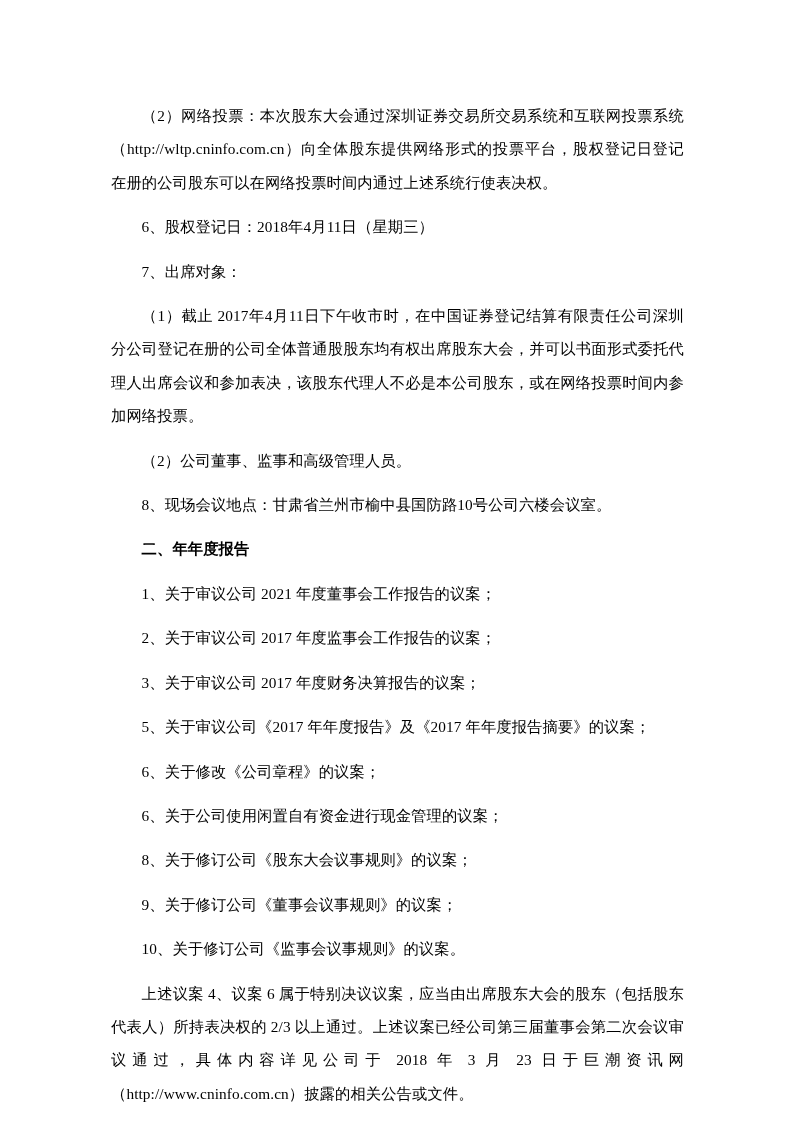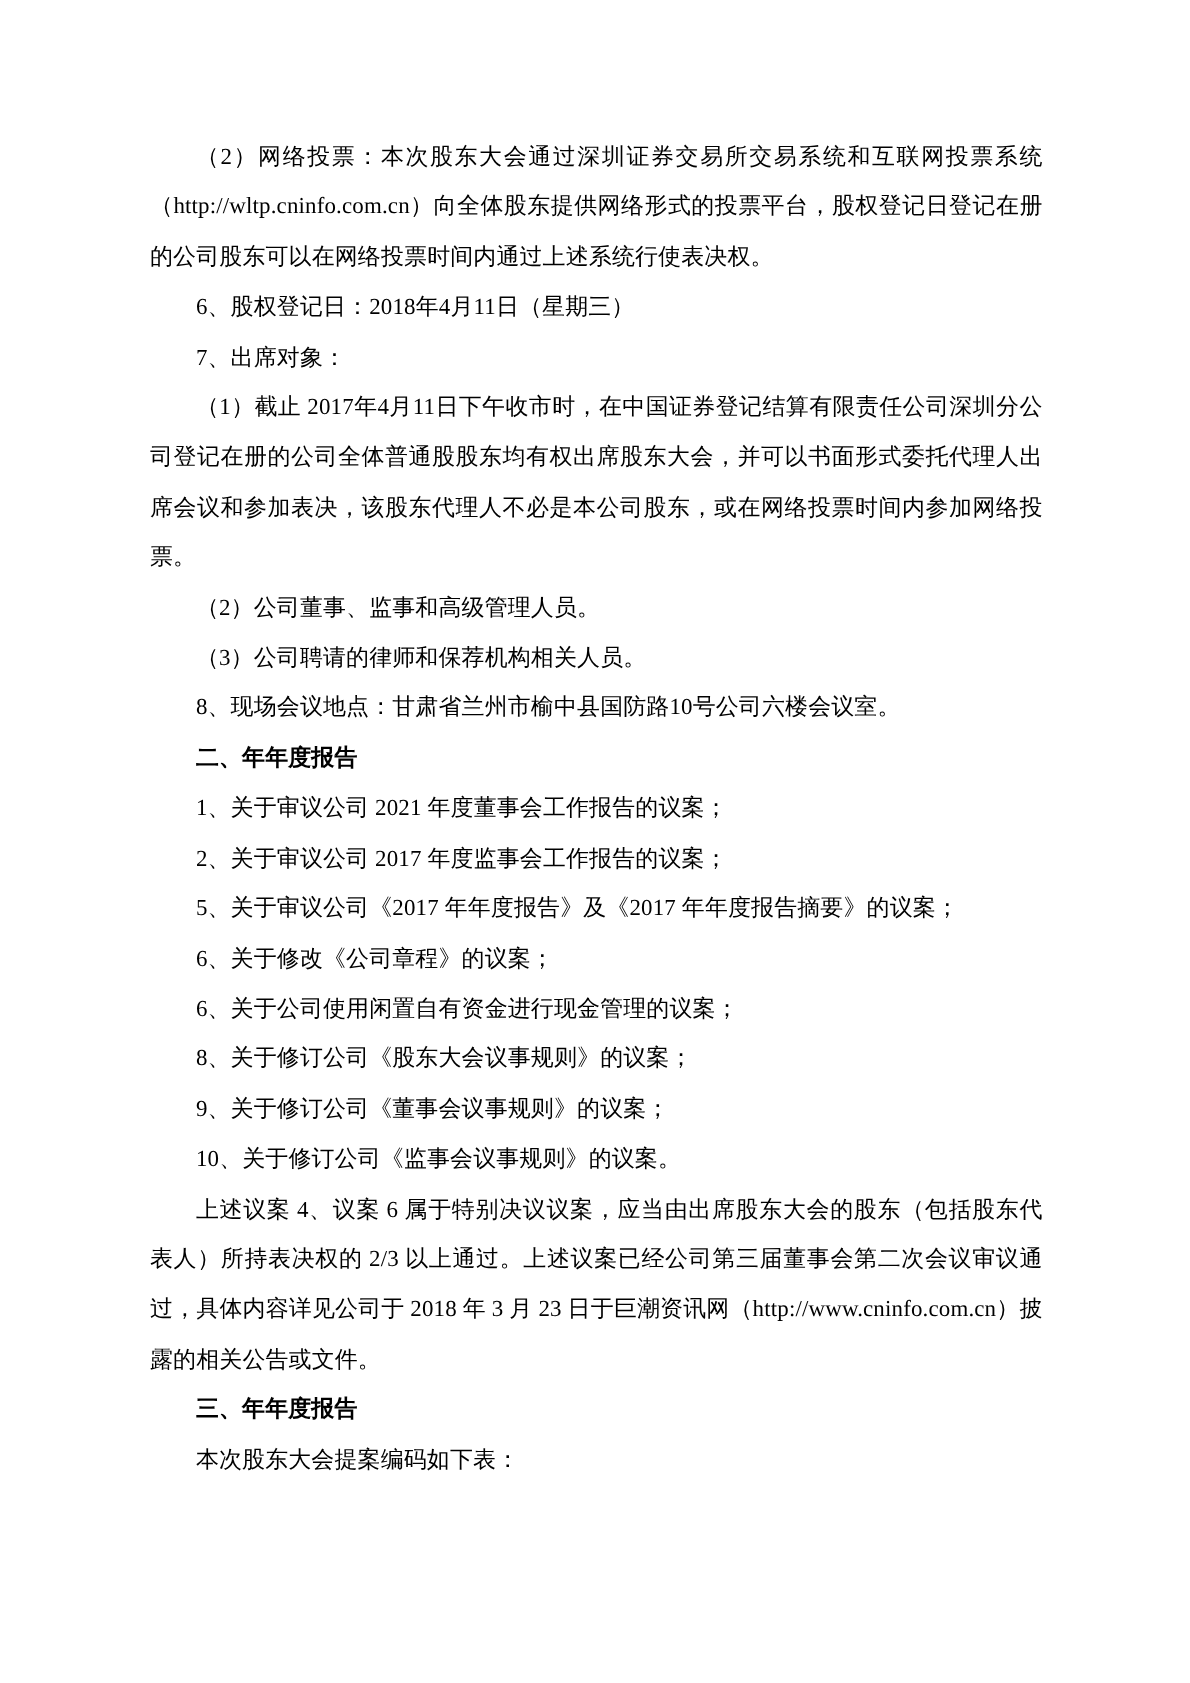--- a/index.html
+++ b/index.html
@@ -20,21 +20,21 @@
     left: 0; top: 0;
     width: 793px;
     height: 1122px;
     box-sizing: border-box;
     padding: 88px 98px 60px 100px;
   }
   .doc-body {
     width: 100%;
   }
   p {
-    margin: 0;
+    margin: 11px;
     padding: 0;
     font-size: 15.3px;
     line-height: 33.4px;
     text-align: justify;
     text-justify: inter-ideograph;
     letter-spacing: 0.1px;
   }
   p.indent {
     text-indent: 2em;
   }
@@ -49,27 +49,27 @@
 <body>
 
 <div class="page">
   <div class="doc-body">
 
     <p class="indent">（2）网络投票：本次股东大会通过深圳证券交易所交易系统和互联网投票系统（http://wltp.cninfo.com.cn）向全体股东提供网络形式的投票平台，股权登记日登记在册的公司股东可以在网络投票时间内通过上述系统行使表决权。</p>
     <p class="indent">6、股权登记日：2018年4月11日（星期三）</p>
     <p class="indent">7、出席对象：</p>
     <p class="indent">（1）截止 2017年4月11日下午收市时，在中国证券登记结算有限责任公司深圳分公司登记在册的公司全体普通股股东均有权出席股东大会，并可以书面形式委托代理人出席会议和参加表决，该股东代理人不必是本公司股东，或在网络投票时间内参加网络投票。</p>
     <p class="indent">（2）公司董事、监事和高级管理人员。</p>
-    <p class="indent">（3）公司聘请的律师和保荐机构相关人员。</p>
     <p class="indent">8、现场会议地点：甘肃省兰州市榆中县国防路10号公司六楼会议室。</p>
 
     <p class="heading">二、年年度报告</p>
 
     <p class="indent">1、关于审议公司 2021 年度董事会工作报告的议案；</p>
     <p class="indent">2、关于审议公司 2017 年度监事会工作报告的议案；</p>
+    <p class="indent">3、关于审议公司 2017 年度财务决算报告的议案；</p>
     <p class="indent">5、关于审议公司《2017 年年度报告》及《2017 年年度报告摘要》的议案；</p>
     <p class="indent">6、关于修改《公司章程》的议案；</p>
     <p class="indent">6、关于公司使用闲置自有资金进行现金管理的议案；</p>
     <p class="indent">8、关于修订公司《股东大会议事规则》的议案；</p>
     <p class="indent">9、关于修订公司《董事会议事规则》的议案；</p>
     <p class="indent">10、关于修订公司《监事会议事规则》的议案。</p>
 
     <p class="indent">上述议案 4、议案 6 属于特别决议议案，应当由出席股东大会的股东（包括股东代表人）所持表决权的 2/3 以上通过。上述议案已经公司第三届董事会第二次会议审议通过，具体内容详见公司于 2018 年 3 月 23 日于巨潮资讯网（http://www.cninfo.com.cn）披露的相关公告或文件。</p>
 
     <p class="heading">三、年年度报告</p>

